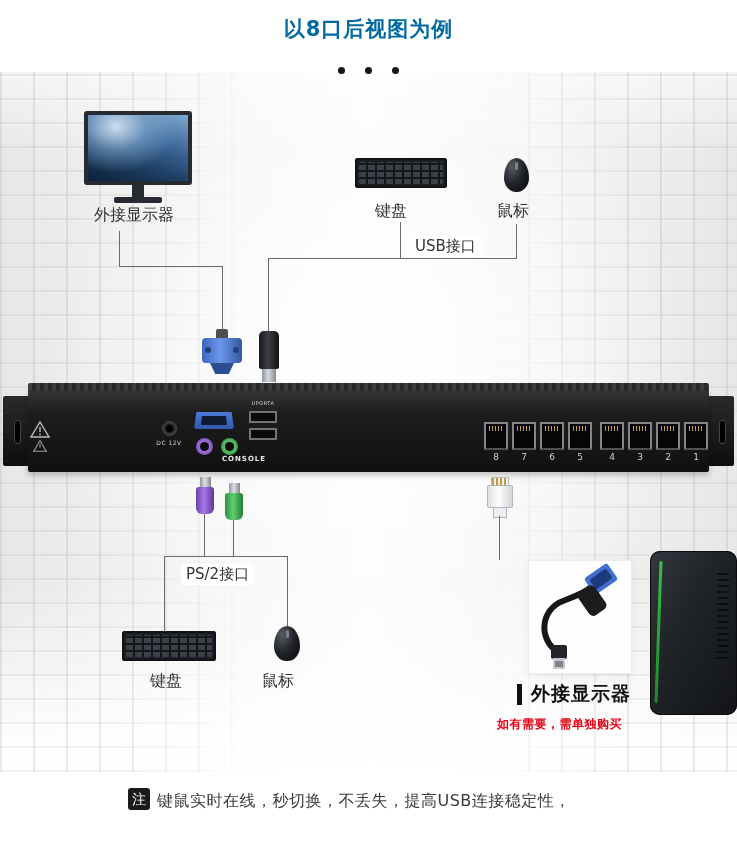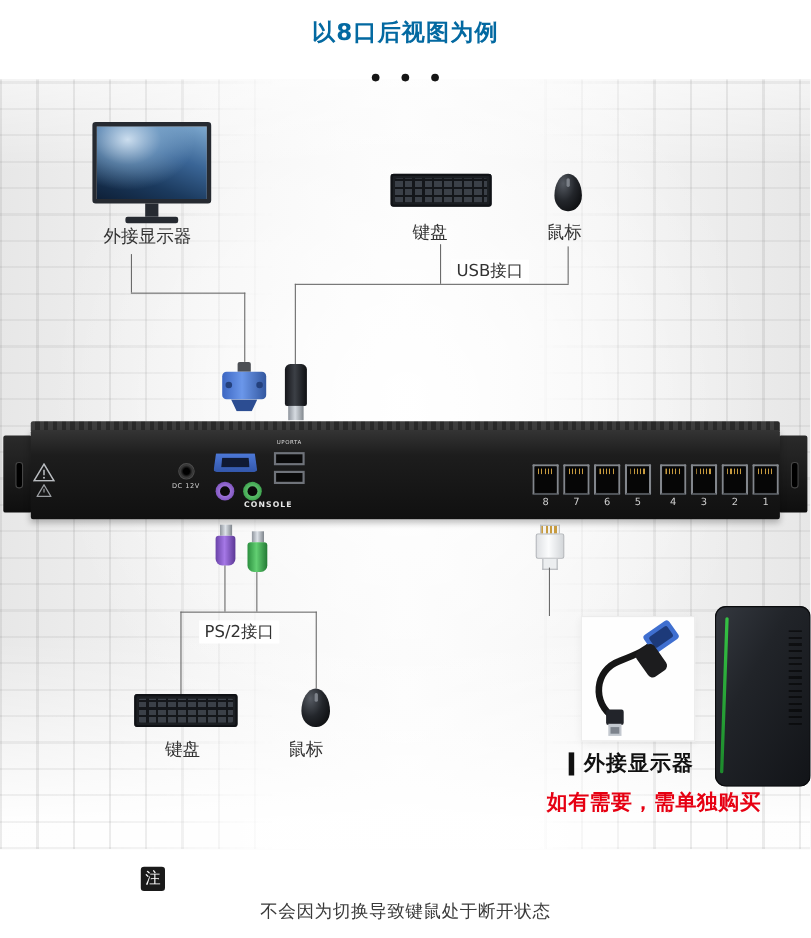--- a/index.html
+++ b/index.html
@@ -101,21 +101,21 @@
   .rj-plug{position:absolute;left:487px;top:477px;width:26px;}
   .rp-pins{width:16px;height:7px;margin:0 auto;background:repeating-linear-gradient(90deg,#c79b3f 0 2px,#f2f2f2 2px 4px);border:1px solid #b9bcc0;border-bottom:none;}
   .rp-body{width:26px;height:23px;box-sizing:border-box;background:linear-gradient(90deg,#dfe1e4,#fbfcfd 45%,#d4d7da);border:1px solid #b2b5b9;border-radius:2px;}
   .rp-tab{width:12px;height:9px;margin:0 auto;background:#eceef0;border:1px solid #b2b5b9;border-top:none;}
 
   
   .module-box{position:absolute;left:528px;top:560px;width:102px;height:112px;background:#fefefe;border:1px solid #ececec;box-shadow:0 2px 8px rgba(0,0,0,.06);}
   .module-title{position:absolute;left:517px;top:681px;display:flex;align-items:center;gap:9px;}
   .module-title .bar{width:5px;height:21px;background:#101010;}
   .module-title .txt{font-size:19px;font-weight:700;color:#111;letter-spacing:1px;}
-  .module-note{position:absolute;left:497px;top:716px;font-size:19px;font-weight:700;color:#e60012;letter-spacing:.5px;}
+  .module-note{position:absolute;left:497px;top:716px;font-size:12px;font-weight:700;color:#e60012;letter-spacing:.5px;}
   .tower{position:absolute;left:650px;top:551px;width:87px;height:164px;border-radius:10px;
     background:linear-gradient(120deg,#34383f 0%,#212429 38%,#121418 100%);box-shadow:inset 0 0 0 1px #0b0c0e;}
   .tower .accent{position:absolute;left:7px;top:10px;bottom:12px;width:3px;background:linear-gradient(#35c244,#1d8a2c);transform:rotate(2deg);border-radius:2px;}
   .tower .vents{position:absolute;right:8px;top:22px;width:12px;height:86px;opacity:.55;
     background:repeating-linear-gradient(0deg,#000 0 2px,rgba(0,0,0,0) 2px 6px);}
 
   
   .note-badge{position:absolute;left:128px;top:788px;width:22px;height:22px;background:#1a1a1a;border-radius:3px;color:#fff;font-size:14px;line-height:22px;text-align:center;}
   .note-line1{position:absolute;left:157px;top:791px;font-size:16px;color:#3a3a3a;letter-spacing:.5px;}
   .note-line2{position:absolute;left:0;right:0;top:819px;text-align:center;font-size:16px;color:#3a3a3a;letter-spacing:.5px;}
@@ -283,15 +283,15 @@
     <div class="txt">外接显示器</div>
   </div>
   <div class="module-note">如有需要，需单独购买</div>
 
   <div class="tower">
     <div class="accent"></div>
     <div class="vents"></div>
   </div>
 
   <div class="note-badge">注</div>
-  <div class="note-line2">不会因为切换导致键鼠处于断开状态</div>
+  <div class="note-line1">键鼠实时在线，秒切换，不丢失，提高USB连接稳定性，</div>
 
 </div>
 
 </body></html>

